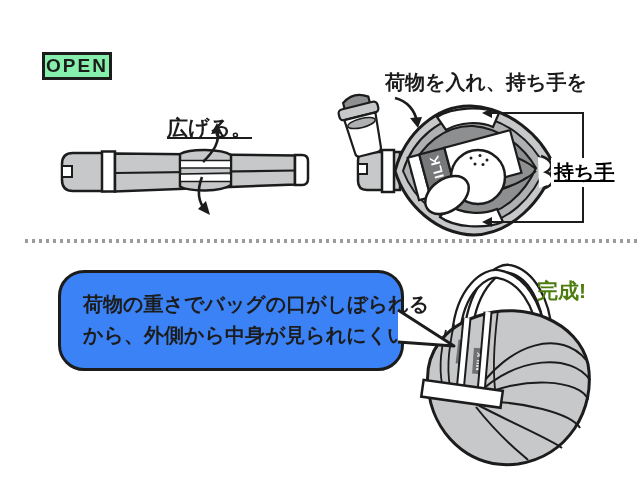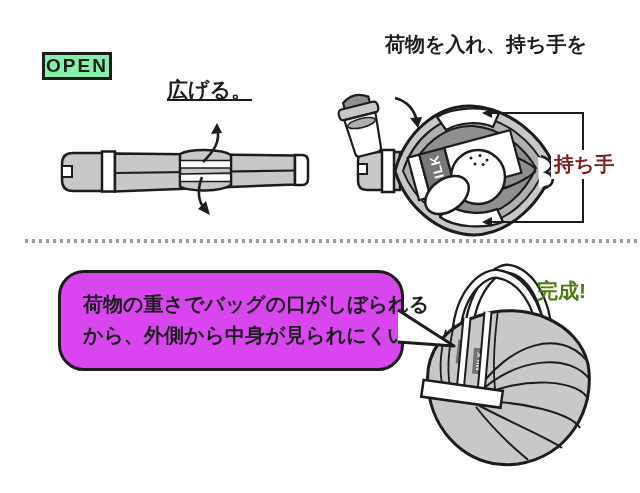--- a/index.html
+++ b/index.html
@@ -23,42 +23,44 @@
     font-size:19px;
     letter-spacing:2px;
     text-align:center;
     line-height:22px;
     background:#86efac;
   }
   .caption{
     color:#1c1c1c;
     font-weight:600;
     white-space:nowrap;
+    margin-top:38px;
   }
   .cap-spread{left:167px;top:76px;font-size:21px;text-decoration:underline;}
   .cap-fill{left:385px;top:31px;font-size:20px;line-height:26px;}
   .handle-label{
-    left:551px;top:150px;
+    left:551px;top:158px;
     font-size:20px;font-weight:600;
     background:#ffffff;
     padding:1px 3px;
-    color:#7f1d1d;
+    color:#000000;
     z-index:5;
+    text-decoration:underline;
   }
   .divider{
     left:25px;top:239px;
     width:612px;height:4px;
     background:repeating-linear-gradient(to right,#9b9b9b 0 3px,transparent 3px 7px);
   }
   .bubble{
     left:58px;top:270px;
     width:340px;height:95px;
     border:3px solid #1c1c1c;
     border-radius:26px;
-    background:#d946ef;
+    background:#3b82f6;
     box-sizing:content-box;
     z-index:3;
   }
   .bubble-text{
     position:absolute;
     left:22px;top:16px;
     font-size:20px;
     font-weight:700;
     line-height:31px;
     color:#1c1c1c;

